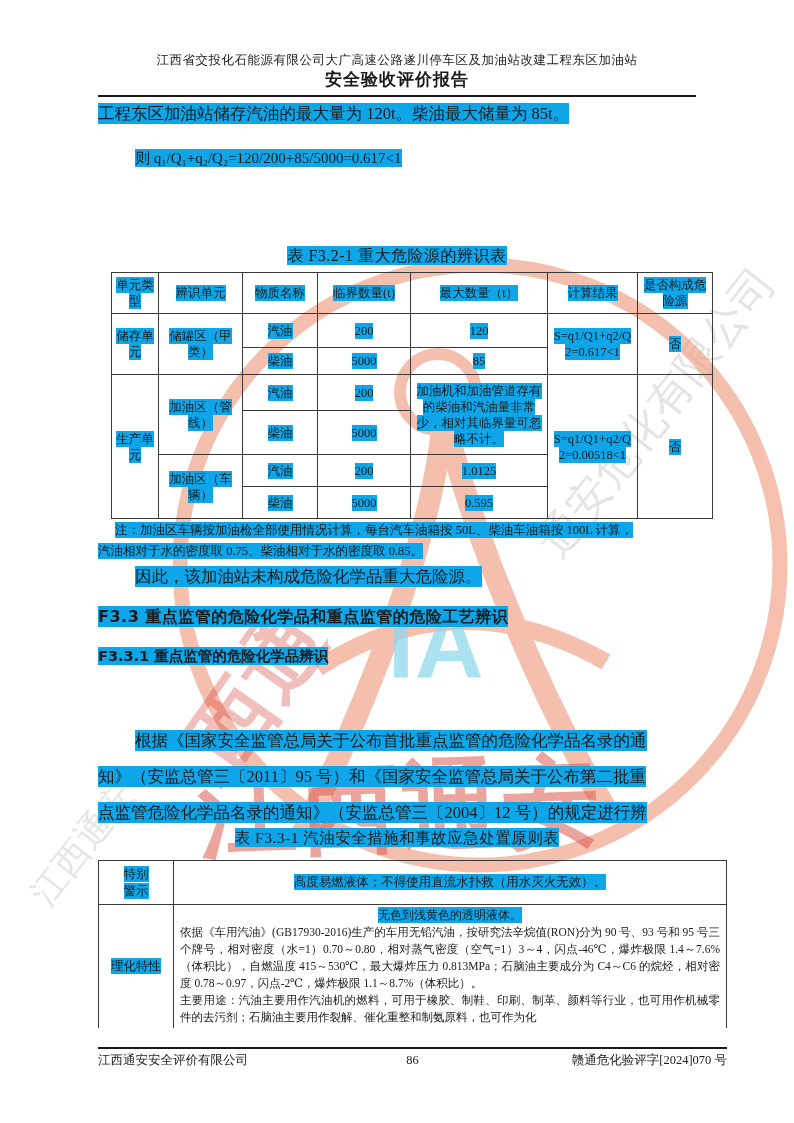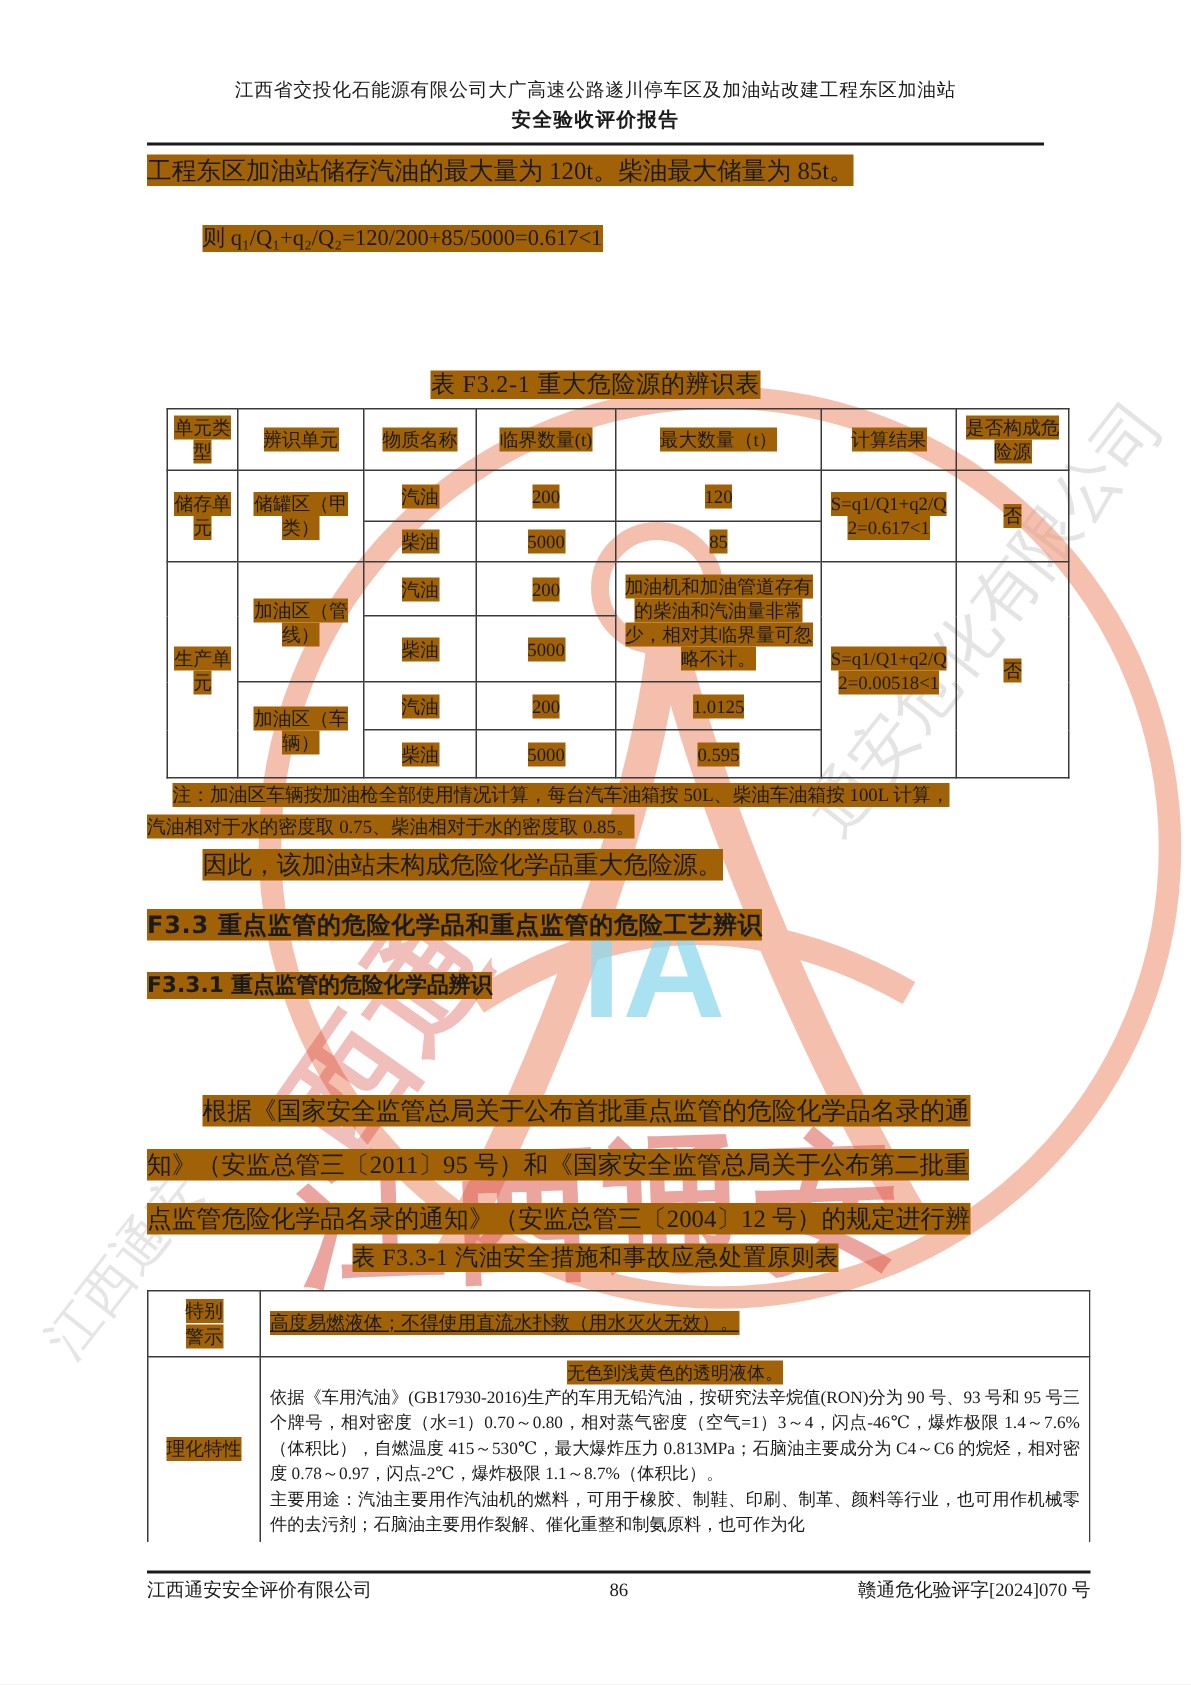--- a/index.html
+++ b/index.html
@@ -7,26 +7,26 @@
     position:relative;width:794px;height:1123px;margin:0 auto;
     background:#ffffff;overflow:hidden;
     font-family:"Liberation Serif","DejaVu Serif",serif;
     color:#1b1b1b;
   }
   
   .wm{position:absolute;inset:0;z-index:0;pointer-events:none;}
   
   .content{position:absolute;inset:0;z-index:1;}
   .abs{position:absolute;left:98px;width:598px;}
-  .t{background:#a16207;padding:1px 0;}
+  .t{background:#0ea5e9;padding:1px 0;}
   .line{display:block;}
 
   .doc-header{top:50px;text-align:center;line-height:20px;}
   .doc-header .h1{font-size:12.5px;letter-spacing:.5px;}
-  .doc-header .h2{font-size:13px;font-weight:bold;letter-spacing:1px;}
+  .doc-header .h2{font-size:17px;font-weight:bold;letter-spacing:1px;}
   .header-rule{top:95px;height:0;border-bottom:2px solid #1a1a1a;}
 
   .p1{top:103px;font-size:16.5px;}
   .formula{top:149px;font-size:15px;padding-left:37px;width:561px;}
   .p2{top:181px;font-size:16.5px;line-height:32px;}
   .p2 .ind{padding-left:37px;}
 
   .tbl-title{font-size:16px;text-align:center;letter-spacing:.5px;}
   .t1-title{top:246px;}
 
@@ -55,21 +55,21 @@
 
   .t2-title{top:828px;font-size:15.5px;}
   .t2-clip{position:absolute;top:860px;left:98px;width:629px;height:187px;overflow:hidden;}
   .table2{width:629px;font-size:12.5px;}
   .table2 th,.table2 td{
     border:1.5px solid #3a3a3a;vertical-align:middle;padding:2px 6px;
     font-weight:normal;line-height:17px;
   }
   .table2 th{width:62px;text-align:center;white-space:pre-line;}
   .table2 .row1{height:44px;}
-  .table2 .row1 td{text-align:left;text-decoration:underline;}
+  .table2 .row1 td{text-align:center;}
   .table2 .row2 th,.table2 .row2 td{border-bottom:none;}
   .table2 .c-line{display:block;text-align:center;font-size:12px;}
   .table2 .c-para{display:block;text-align:justify;font-size:11.5px;line-height:17px;}
 
   .footer-rule{top:1047px;width:629px;border-bottom:2px solid #1a1a1a;}
   .doc-footer{top:1052px;width:629px;display:flex;align-items:baseline;font-size:12.5px;}
   .doc-footer .f-left{flex:1;text-align:left;}
   .doc-footer .f-page{flex:0 0 60px;text-align:center;}
   .doc-footer .f-right{flex:1;text-align:right;}
 </style>

